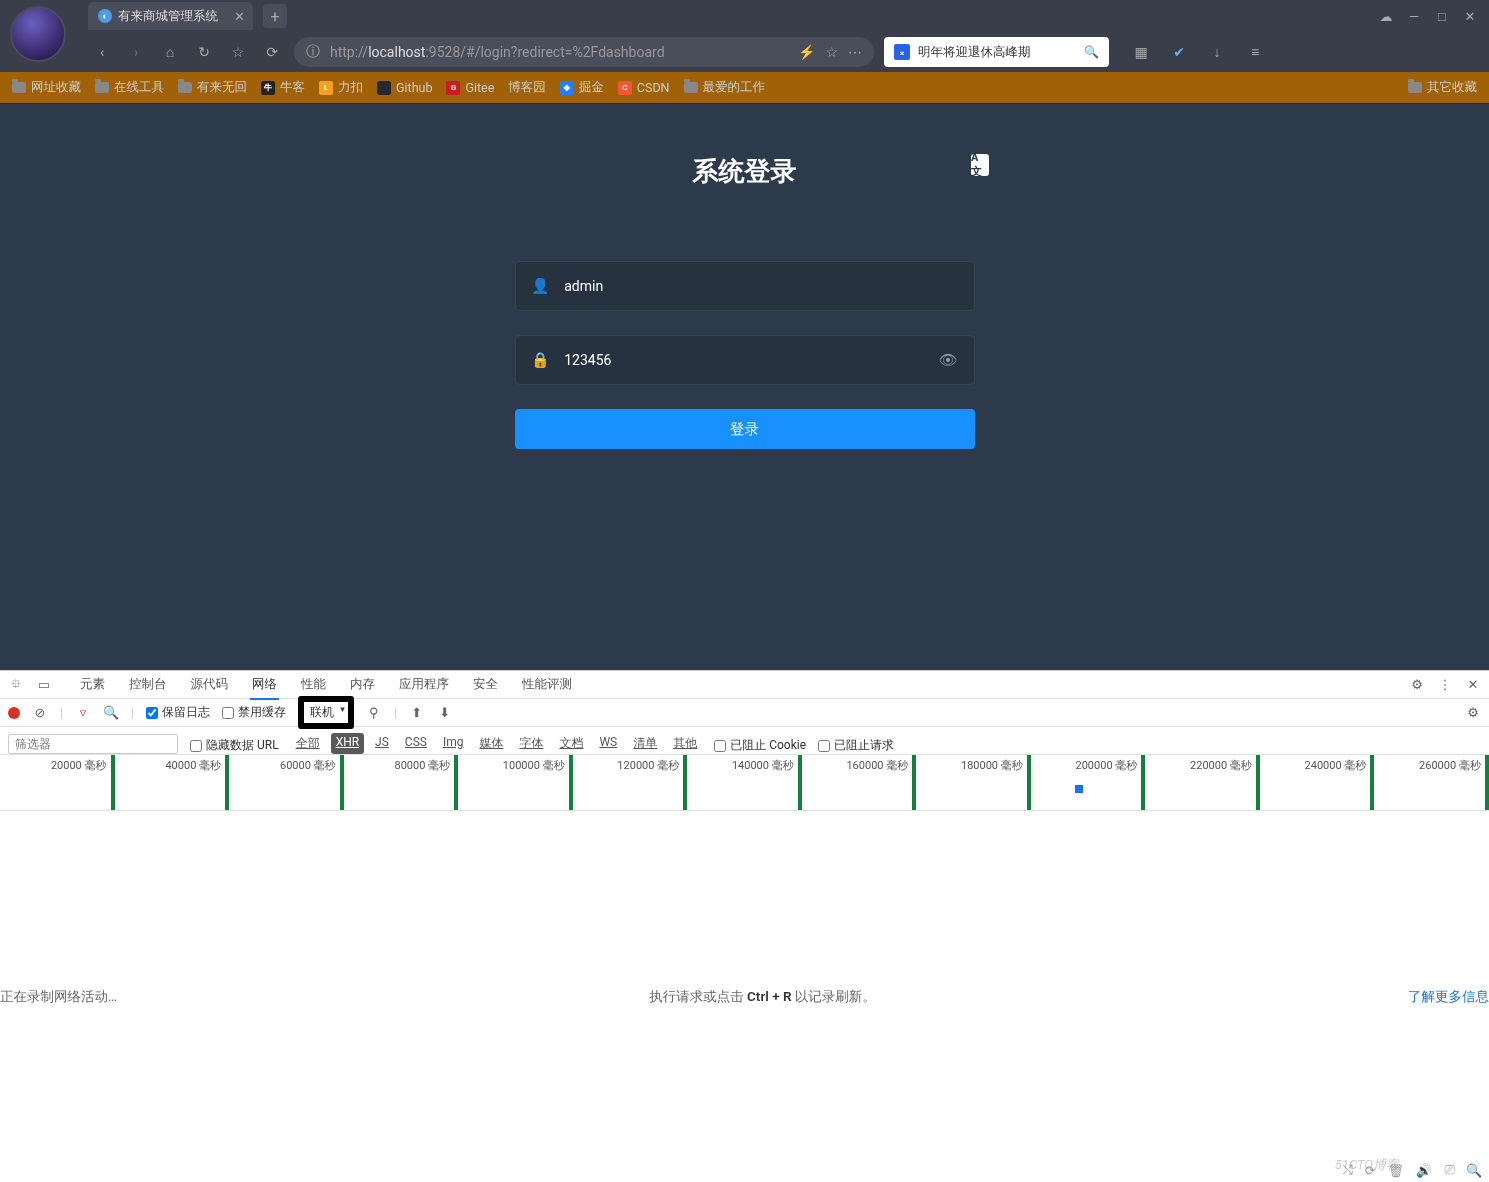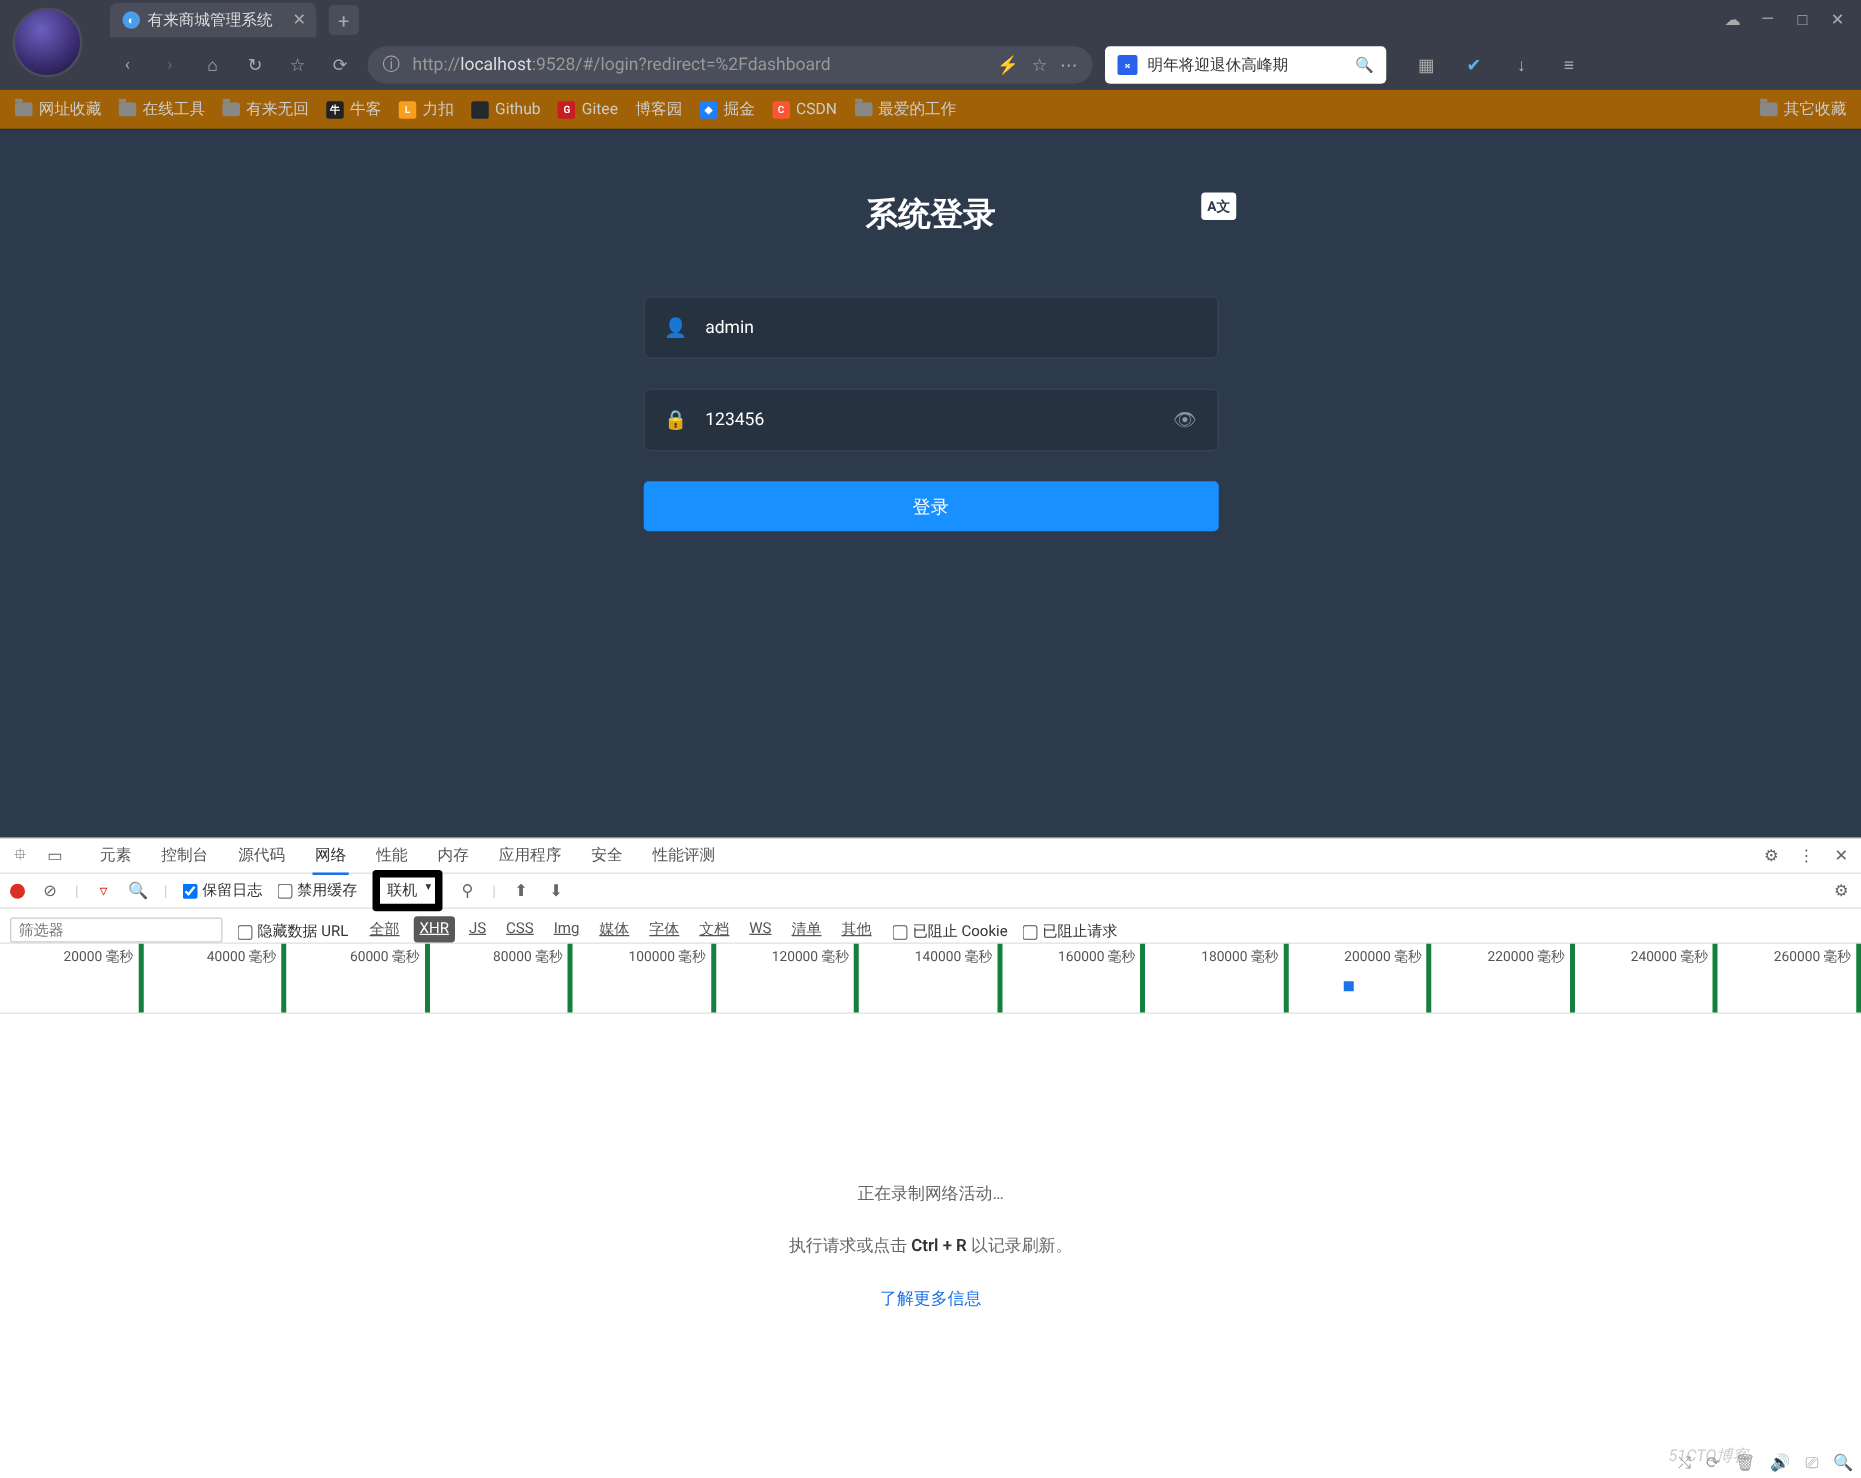--- a/index.html
+++ b/index.html
@@ -30,22 +30,22 @@
     
     .bookmarks { height: 32px; background: #a16207; display: flex; align-items: center; padding: 0 12px; gap: 14px; color: #ccc; font-size: 12.5px; border-bottom: 1px solid #2a2d38; }
     .bm { display: flex; align-items: center; gap: 5px; }
     .bm-folder { width: 14px; height: 11px; background: #888; border-radius: 2px; position: relative; }
     .bm-folder::before { content: ''; position: absolute; top: -3px; left: 0; width: 6px; height: 3px; background: #888; border-radius: 1px 1px 0 0; }
     .bm-icon { width: 14px; height: 14px; border-radius: 2px; display:flex;align-items:center;justify-content:center;font-size:8px;color:#fff;font-weight:bold; }
     .bm-right { margin-left: auto; }
 
     
     .page { height: 566px; background: #2d3a4b; display: flex; flex-direction: column; align-items: center; padding-top: 50px; position: relative; }
-    .login-title { color: #fff; font-size: 26px; font-weight: 600; margin-bottom: 48px; }
-    .lang-toggle { position: absolute; right: 500px; top: 50px; width: 28px; height: 22px; background: #fff; border-radius: 3px; display:flex;align-items:center;justify-content:center;color:#2d3a4b;font-size:11px;font-weight:bold; }
+    .login-title { color: #fff; font-size: 26px; font-weight: 600; margin-bottom: 72px; }
+    .lang-toggle { position: absolute; right: 500px; top: 50px; width: 18px; height: 22px; background: #fff; border-radius: 3px; display:flex;align-items:center;justify-content:center;color:#2d3a4b;font-size:11px;font-weight:bold; }
     .login-form { width: 460px; }
     .input-wrap { height: 50px; background: rgba(0,0,0,0.12); border: 1px solid rgba(255,255,255,0.08); border-radius: 5px; display: flex; align-items: center; padding: 0 16px; gap: 14px; margin-bottom: 24px; }
     .input-icn { color: #889aa4; font-size: 15px; }
     .input-val { color: #fff; font-size: 14px; flex: 1; }
     .eye { color: #889aa4; font-size: 15px; }
     .btn-login { height: 40px; width: 100%; background: #1890ff; color: #fff; border-radius: 4px; display: flex; align-items: center; justify-content: center; font-size: 14.5px; margin-bottom: 10px; }
     .row-below { display: flex; align-items: center; margin-top: 8px; }
     .hint { color: #fff; font-size: 14px; }
     .btn-third { height: 36px; padding: 0 16px; background: #409eff; color: #fff; border-radius: 4px; display: flex; align-items: center; justify-content: center; font-size: 14px; margin-left: auto; }
 
@@ -62,21 +62,21 @@
     .throttle { border: 6px solid #000000; padding: 2px 14px 2px 6px; border-radius: 3px; font-size: 12px; position: relative; }
     .throttle::after { content: '▾'; position: absolute; right: 3px; font-size: 9px; }
     .filter-row { height: 28px; align-items: flex-end; }
     .filter-input { border: 1px solid #ccc; padding: 2px 6px; font-size: 12px; width: 170px; border-radius: 2px; }
     .filter-chip { padding: 2px 5px; font-size: 12px; color: #555; border-radius: 3px; text-decoration: underline; }
     .filter-chip.active { background: #595959; color: #fff; }
     .waterfall { height: 56px; border-bottom: 1px solid #e0e0e0; display: flex; position: relative; }
     .wf-col { flex: 1; border-right: 4px solid #15803d; position:relative; }
     .wf-label { position: absolute; top: 3px; right: 4px; font-size: 11px; color: #555; white-space: nowrap; }
     .wf-marker { position: absolute; top: 30px; width: 8px; height: 8px; background: #1a73e8; }
-    .empty-state { flex: 1; display: flex; flex-direction: column; align-items: center; justify-content: center; gap: 24px; color: #666; font-size: 13.5px; }
+    .empty-state { flex: 1; display: flex; flex-direction: row; align-items: center; justify-content: space-between; gap: 12px; color: #666; font-size: 13.5px; }
     .empty-state a { color: #1a73e8; text-decoration: none; }
     .empty-state strong { color: #333; font-weight: 600; }
 
     
     .osbar { position: absolute; bottom: 4px; right: 6px; display: flex; gap: 12px; color: #999; font-size: 13px; align-items: center; }
     .watermark { position: absolute; bottom: 8px; right: 90px; color: #ccc; font-size: 13px; font-style: italic; }
   </style>
 </head>
 <body>
 

